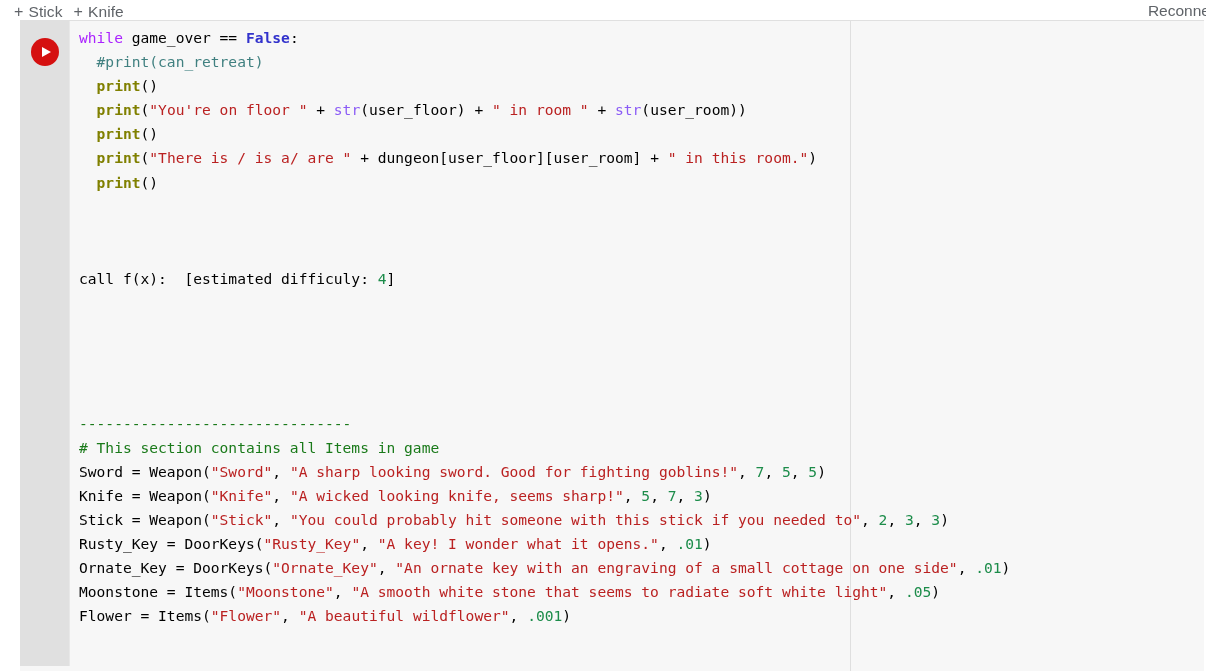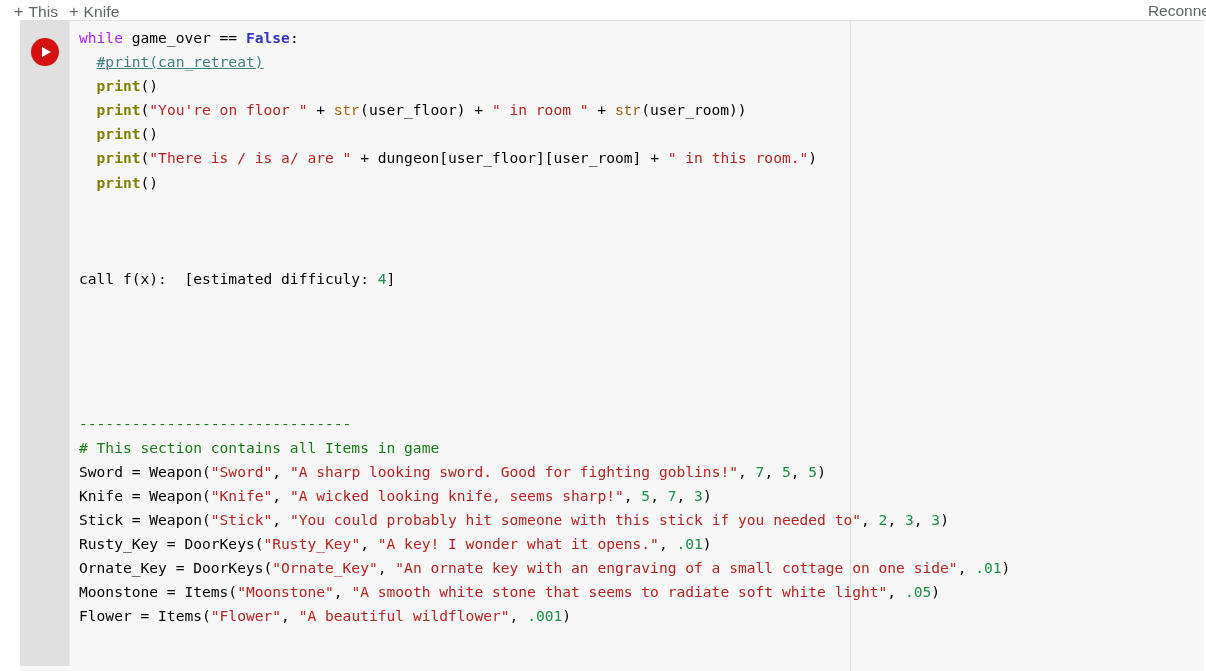--- a/index.html
+++ b/index.html
@@ -145,39 +145,39 @@
     color: #000000;
     white-space: pre;
     letter-spacing: 0px;
     tab-size: 4;
   }
   .code .ln { display: block; height: 24.1px; }
 
   
   .kw   { color: #aa22ff; }        
   .cst  { color: #3333cc; font-weight: 600; } 
-  .cmt  { color: #408080; text-decoration: underline; }         
+  .cmt  { color: #408080; }         
   .cmt2 { color: #1a7a1a; margin-top: 48px; }         
   .str  { color: #ba2121; }         
   .fn   { color: #808000; font-weight: bold; }         
-  .bi   { color: #a16207; font-family: Liberation Mono, monospace; }         
+  .bi   { color: #8b5cf6; }         
   .num  { color: #1c8c4a; }         
   .pln  { color: #000000; }
   .dash { color: #1a7a1a; }
 </style>
 </head>
 <body>
 
 <div id="root">
 
   <div class="toolbar">
     <div class="toolbar-left">
       <div class="tb-btn">
         <span class="tb-plus">+</span>
-        <span>This</span>
+        <span>Stick</span>
       </div>
       <div class="tb-btn">
         <span class="tb-plus">+</span>
         <span>Knife</span>
       </div>
     </div>
     <div class="toolbar-right">
       <span class="reconnect">Reconnect</span>
     </div>
   </div>

